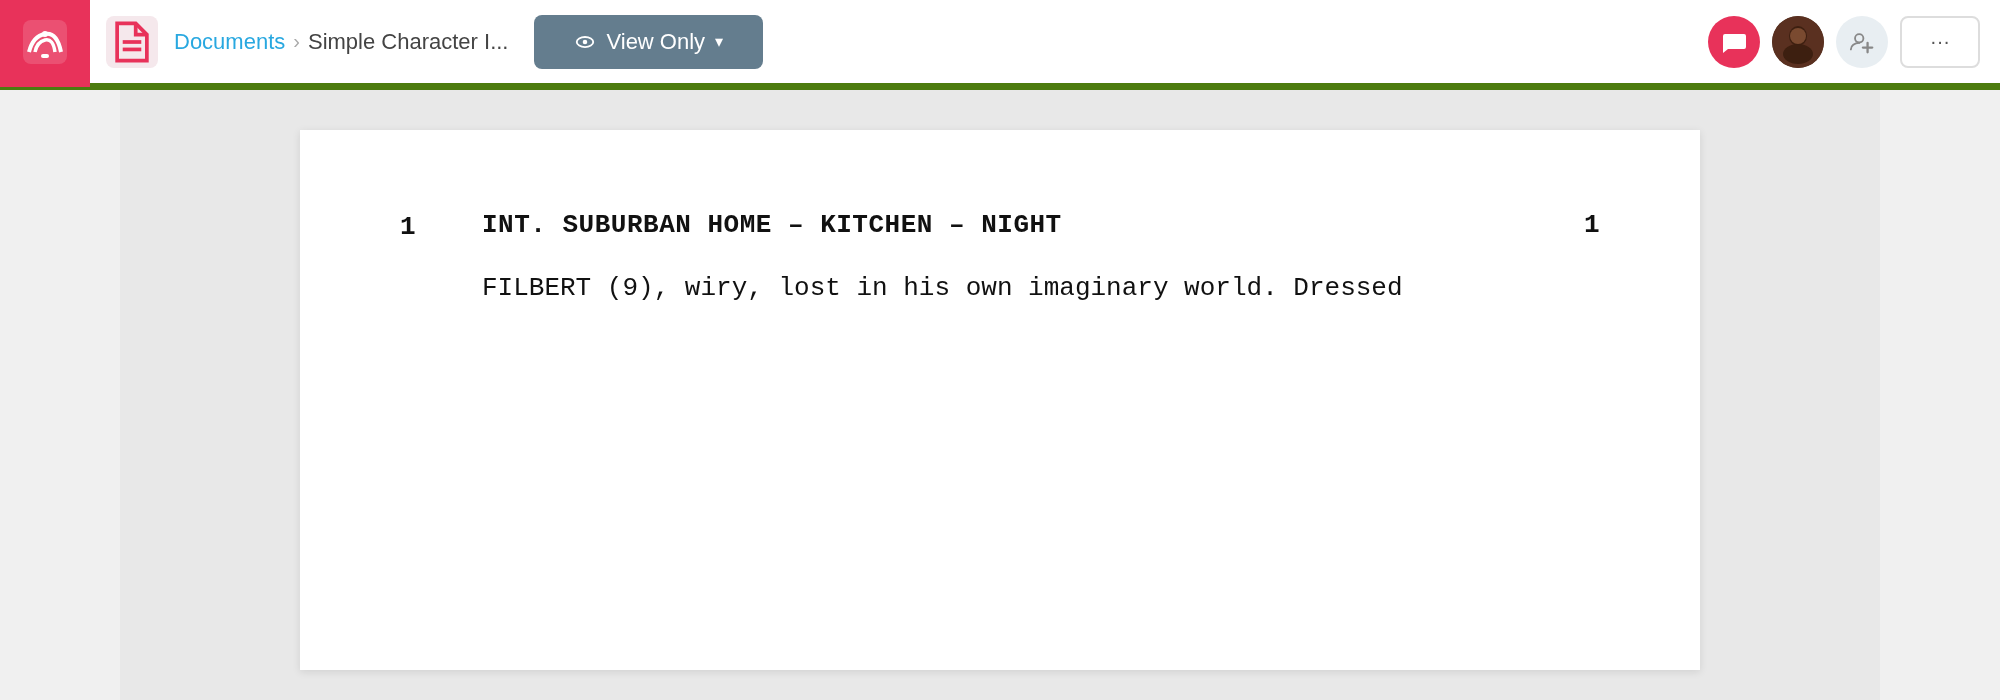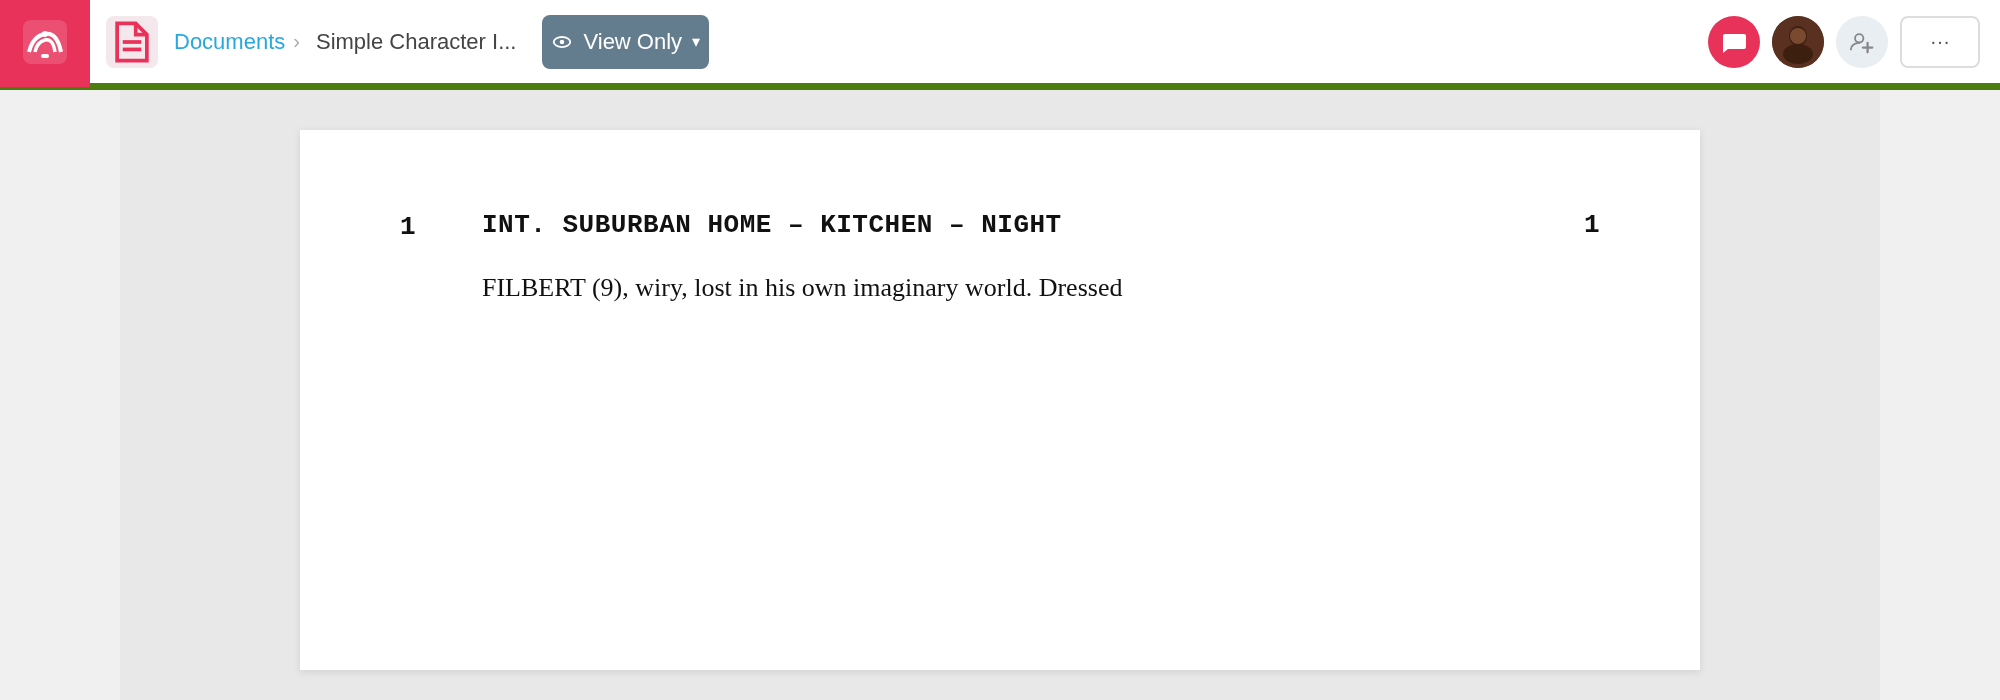--- a/index.html
+++ b/index.html
@@ -69,29 +69,28 @@
     }
 
     .breadcrumb-sep {
       color: #aaa;
       font-size: 20px;
     }
 
     .breadcrumb-title {
       color: #444;
       font-weight: 500;
-      margin-left: 8px;
     }
 
     .view-only-btn {
       background: #647d8e;
       color: #fff;
       border: none;
       border-radius: 8px;
-      padding: 14px 9px;
+      padding: 14px 40px;
       font-size: 22px;
       display: flex;
       align-items: center;
       gap: 10px;
       cursor: pointer;
       margin-left: 10px;
     }
 
     .view-only-btn svg {
       width: 22px;
@@ -232,21 +231,21 @@
     }
 
     .scene-heading-number-right {
       font-family: 'Courier New', Courier, monospace;
       font-size: 26px;
       font-weight: bold;
       color: #111;
     }
 
     .action-text {
-      font-family: Liberation Serif, serif;
+      font-family: Liberation Mono, monospace;
       font-size: 26px;
       color: #111;
       line-height: 1.55;
     }
 
     .right-sidebar {
       width: 120px;
       background: #f0f0f0;
       flex-shrink: 0;
     }

